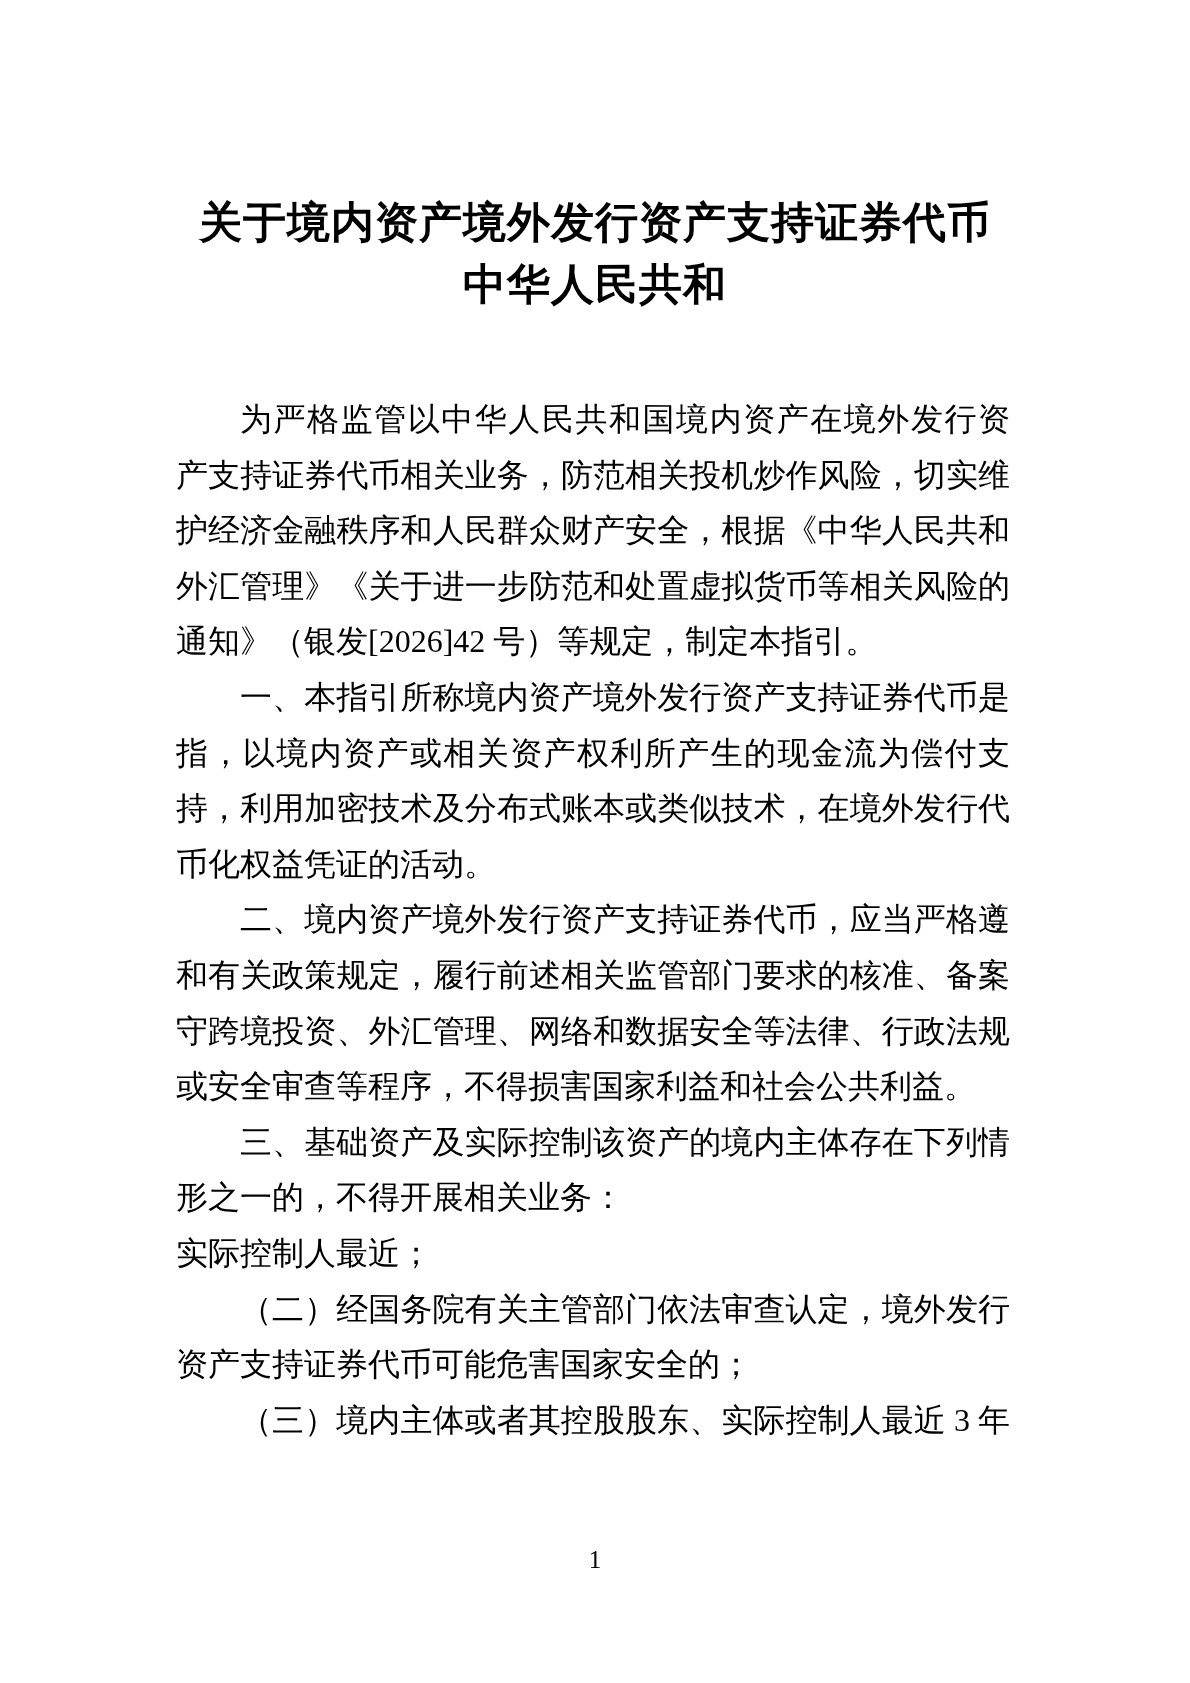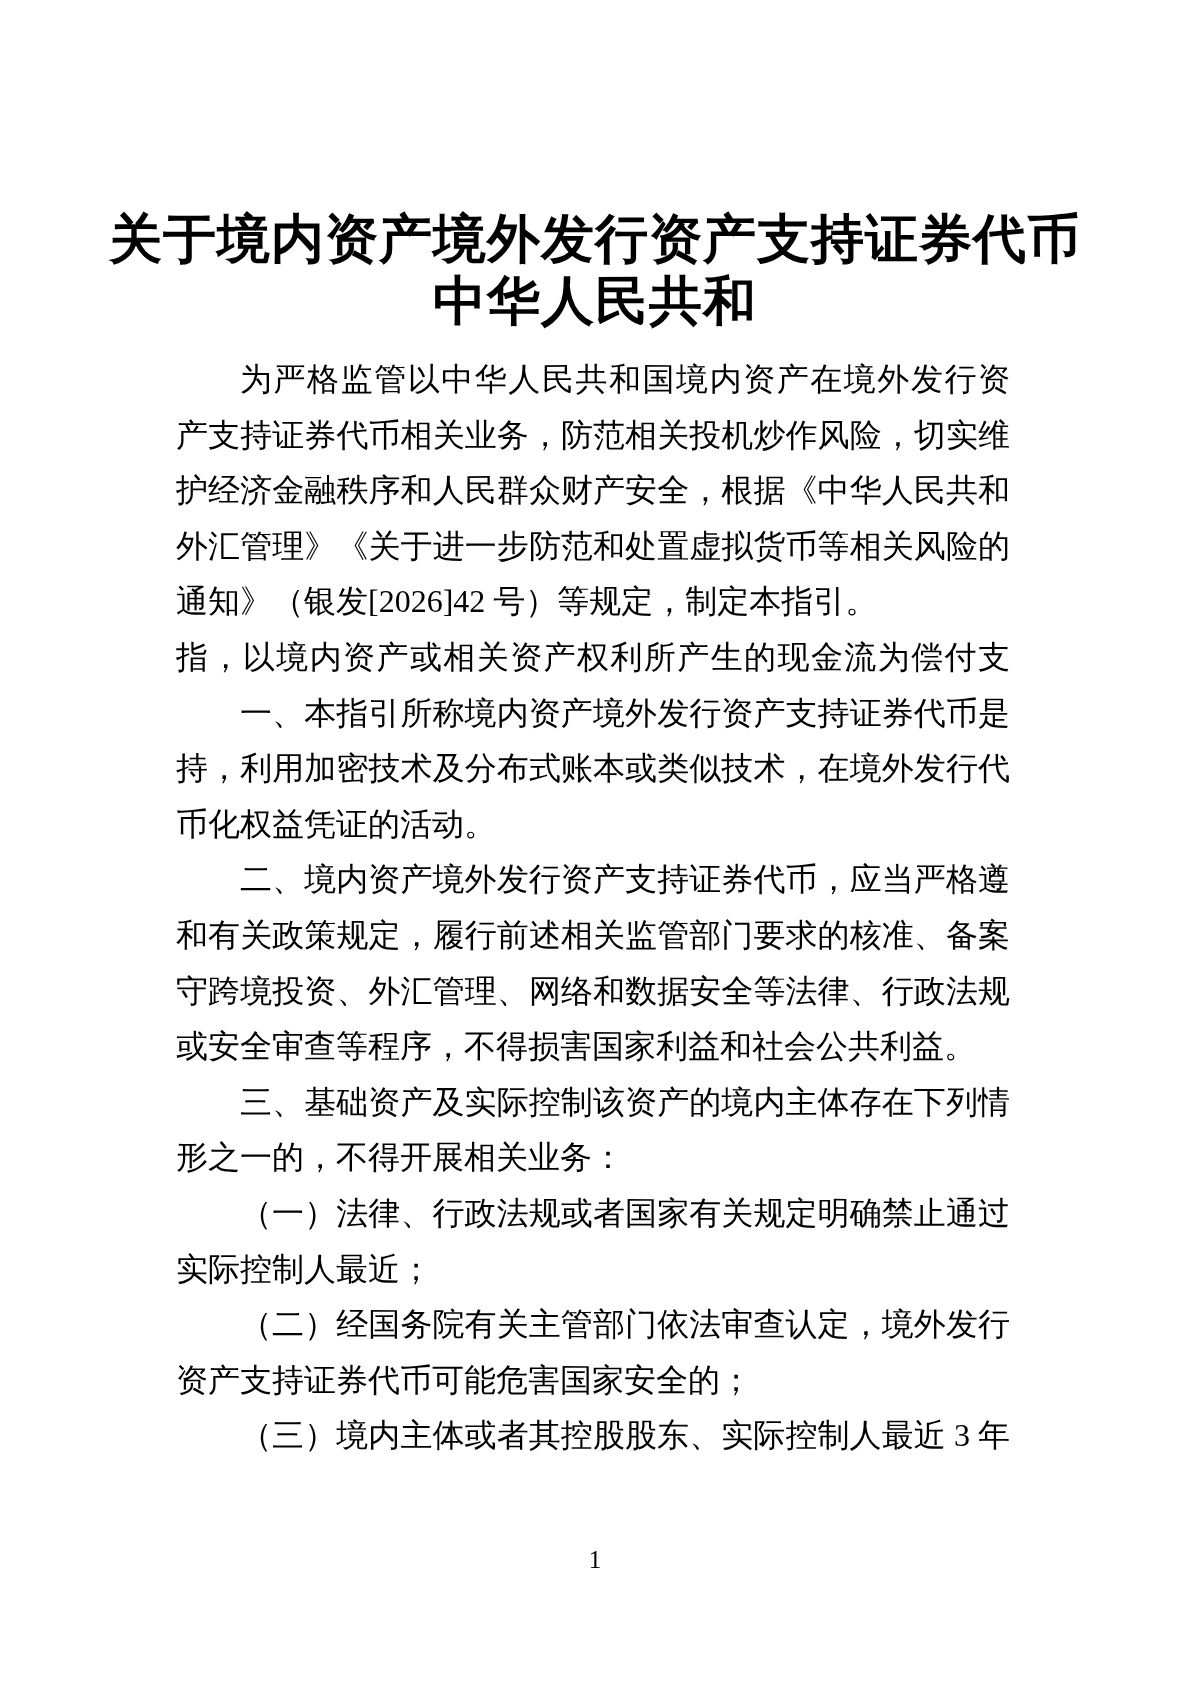--- a/index.html
+++ b/index.html
@@ -10,30 +10,30 @@
     background: #ffffff;
     color: #000000;
     font-family: "Liberation Serif", serif;
     overflow: hidden;
   }
   .title {
     position: absolute;
     top: 192px;
     left: 90px;
     right: 90px;
-    margin: 16px;
+    margin: 0;
     text-align: center;
-    font-size: 53px;
+    font-size: 43px;
     font-weight: bold;
     line-height: 62px;
     letter-spacing: 1px;
   }
   .doc-body {
     position: absolute;
-    top: 352px;
+    top: 392px;
     left: 176px;
     width: 834px;
     font-size: 32px;
     line-height: 55.6px;
   }
   .para { margin: 0; padding: 0; }
   .line {
     height: 55.6px;
     white-space: nowrap;
     text-align: justify;
@@ -66,40 +66,39 @@
 
     <div class="para">
       <div class="line first">为严格监管以中华人民共和国境内资产在境外发行资</div>
       <div class="line">产支持证券代币相关业务，防范相关投机炒作风险，切实维</div>
       <div class="line">护经济金融秩序和人民群众财产安全，根据《中华人民共和</div>
       <div class="line">外汇管理》《关于进一步防范和处置虚拟货币等相关风险的</div>
       <div class="line last">通知》（银发[2026]42 号）等规定，制定本指引。</div>
     </div>
 
     <div class="para">
+      <div class="line first">一、本指引所称境内资产境外发行资产支持证券代币是</div>
       <div class="line">指，以境内资产或相关资产权利所产生的现金流为偿付支</div>
-      <div class="line first">一、本指引所称境内资产境外发行资产支持证券代币是</div>
       <div class="line">持，利用加密技术及分布式账本或类似技术，在境外发行代</div>
       <div class="line last">币化权益凭证的活动。</div>
     </div>
 
     <div class="para">
       <div class="line first">二、境内资产境外发行资产支持证券代币，应当严格遵</div>
       <div class="line">和有关政策规定，履行前述相关监管部门要求的核准、备案</div>
       <div class="line">守跨境投资、外汇管理、网络和数据安全等法律、行政法规</div>
       <div class="line last">或安全审查等程序，不得损害国家利益和社会公共利益。</div>
     </div>
 
     <div class="para">
       <div class="line first">三、基础资产及实际控制该资产的境内主体存在下列情</div>
       <div class="line last">形之一的，不得开展相关业务：</div>
     </div>
 
     <div class="para">
-      <div class="line first">（一）法律、行政法规或者国家有关规定明确禁止通过</div>
       <div class="line last">实际控制人最近；</div>
     </div>
 
     <div class="para">
       <div class="line first">（二）经国务院有关主管部门依法审查认定，境外发行</div>
       <div class="line last">资产支持证券代币可能危害国家安全的；</div>
     </div>
 
     <div class="para">
       <div class="line first">（三）境内主体或者其控股股东、实际控制人最近 3 年</div>

